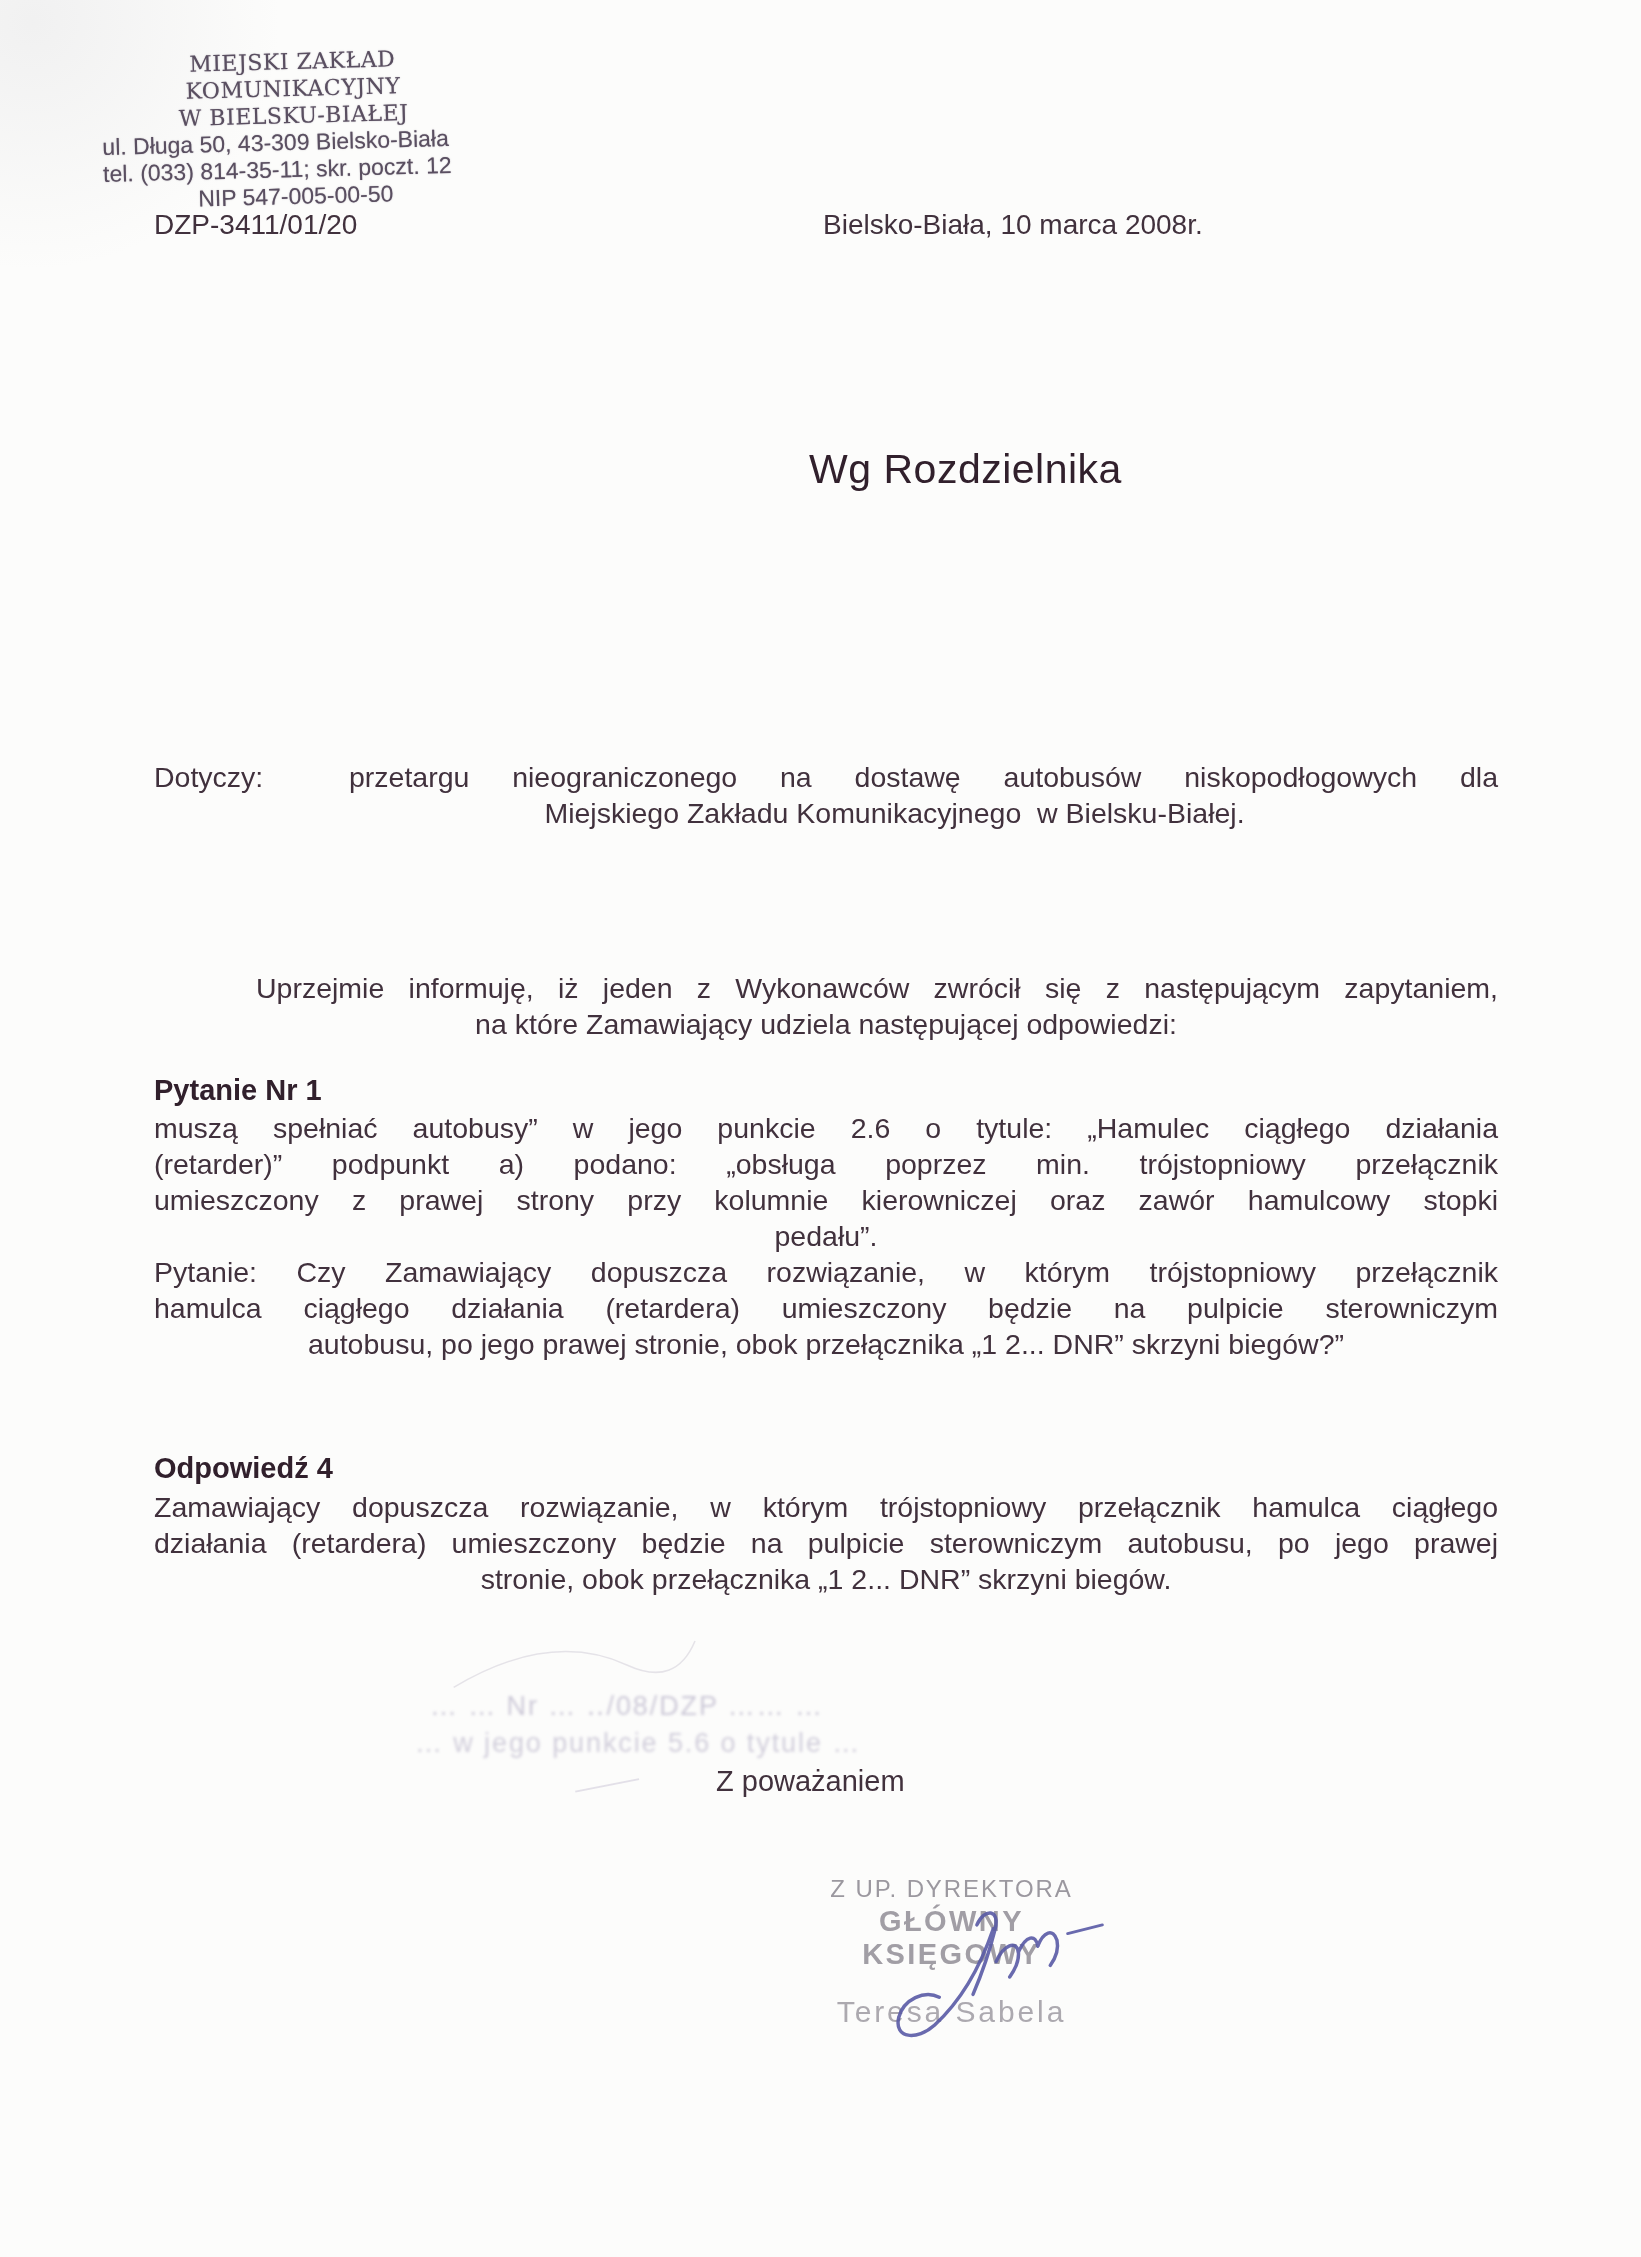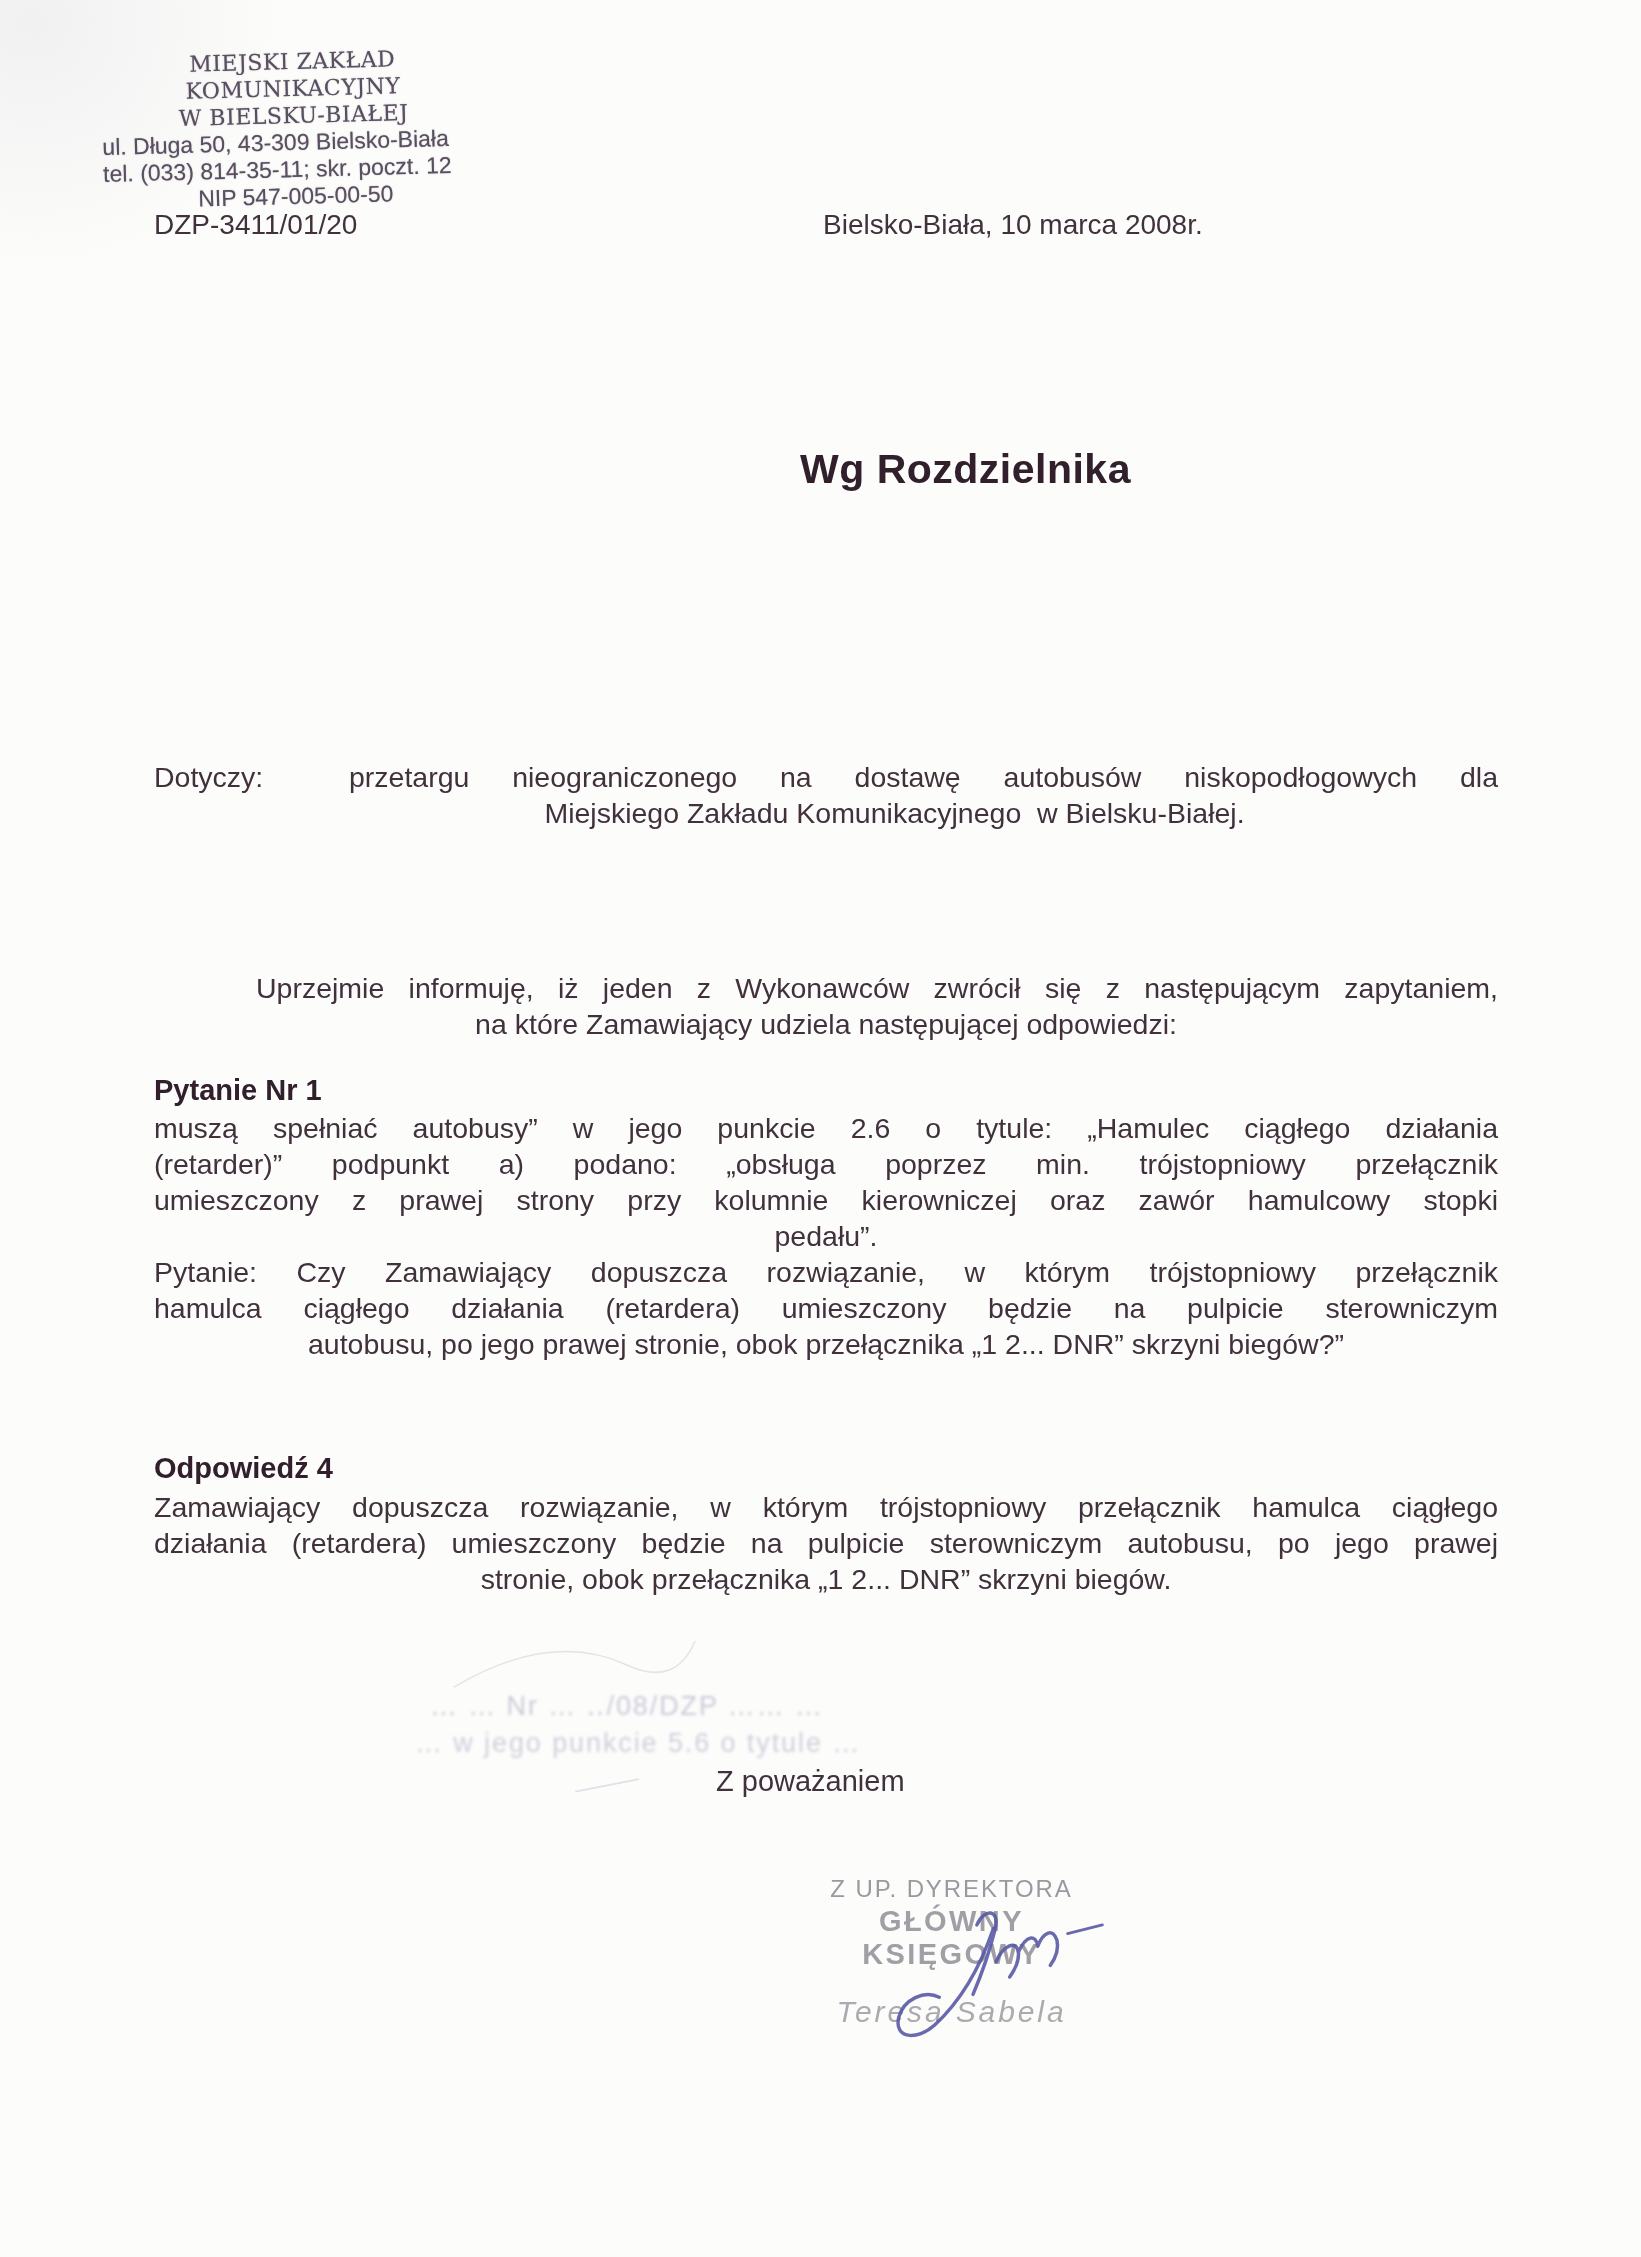--- a/index.html
+++ b/index.html
@@ -19,21 +19,21 @@
   
   .letterhead{left:102px;top:48px;width:384px;transform:rotate(-1.5deg);color:var(--stamp-ink);
     text-shadow:0 0 1.2px rgba(90,79,97,.55);}
   .lh-serif{font-family:"DejaVu Serif","Liberation Serif",serif;font-size:22px;line-height:27px;text-align:center;letter-spacing:0.5px;}
   .lh-sans{font-size:23px;line-height:27px;}
   .lh-center{text-align:center;}
   
   .ref{left:154px;top:209px;font-size:28px;}
   .date{left:823px;top:209px;font-size:28px;}
   
-  .title{left:618px;top:446px;width:695px;text-align:center;font-size:41px;font-weight:bold;color:var(--ink-dark);letter-spacing:0.5px;}
+  .title{left:618px;top:446px;width:695px;text-align:center;font-size:41px;font-weight:normal;color:var(--ink-dark);letter-spacing:0.5px;}
   
   .block{left:154px;width:1344px;font-size:28.5px;line-height:36px;}
   .line{white-space:pre-wrap;text-align:center;}
   .jl{text-align:justify;text-align-last:justify;}
   .subject{top:716px;margin-top:43px;}
   .subject .indent2{margin-left:137px;}
   .intro{top:970px;}
   .intro .indent1{text-indent:102px;}
   .sec-head{left:154px;font-size:29px;font-weight:bold;color:var(--ink-dark);}
   .q-head{top:1074px;}
@@ -42,21 +42,21 @@
   .a-body{top:1489px;}
   
   .ghost{color:var(--ghost);filter:blur(1.4px);font-size:27px;letter-spacing:1.9px;}
   .ghost1{left:430px;top:1690px;width:676px;opacity:.50;}
   .ghost2{left:415px;top:1728px;width:676px;opacity:.45;}
   
   .closing{left:716px;top:1765px;font-size:29px;}
   .stampblock{left:792px;top:1875px;width:319px;text-align:center;color:var(--stamp-gray);}
   .stamp-l1{font-size:24px;letter-spacing:1.9px;opacity:.85;}
   .stamp-l2{font-size:29px;font-weight:bold;letter-spacing:2.4px;margin-top:2px;opacity:.8;}
-  .stamp-name{font-size:30px;font-style:italic;letter-spacing:2.9px;margin-top:24px;opacity:.7;}
+  .stamp-name{font-size:30px;letter-spacing:2.9px;margin-top:24px;opacity:.7;}
   .overlay{left:0;top:0;width:1641px;height:2257px;pointer-events:none;}
 </style>
 </head>
 <body>
 
 <div class="page">
 
   <div class="abs letterhead">
     <div class="lh-serif">MIEJSKI ZAKŁAD KOMUNIKACYJNY</div>
     <div class="lh-serif">W  BIELSKU-BIAŁEJ</div>

